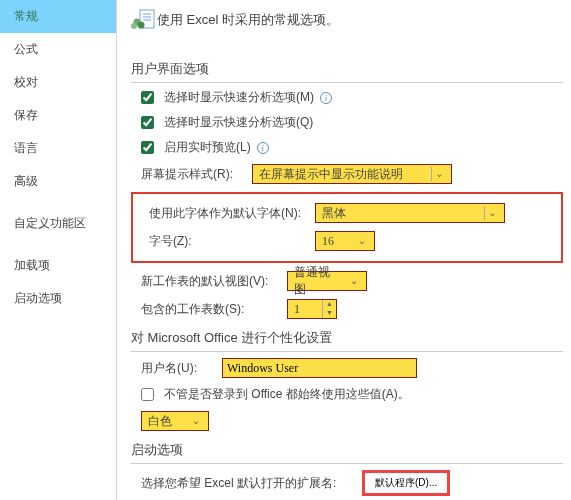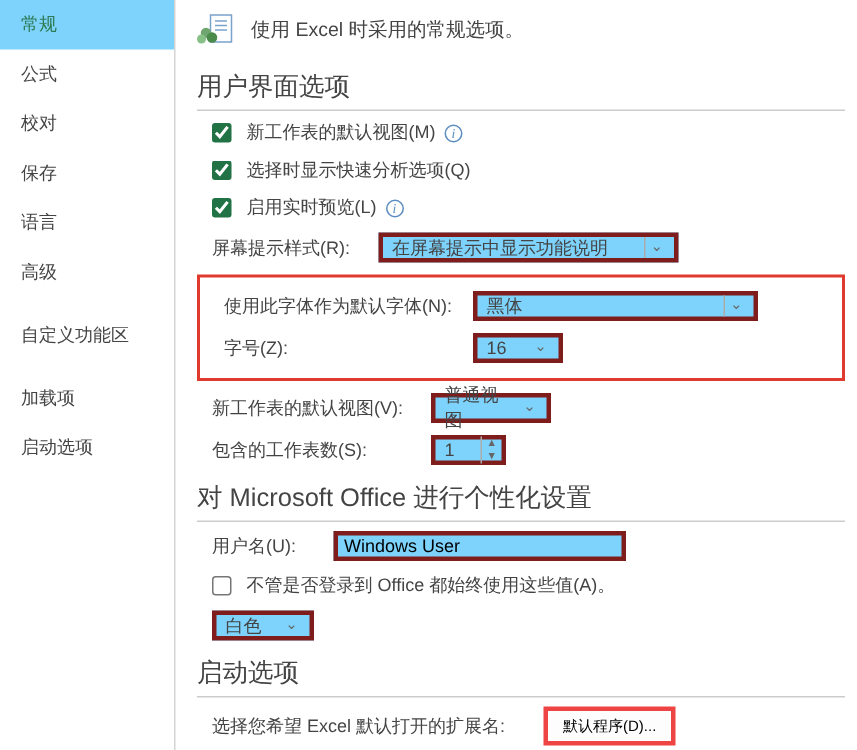--- a/index.html
+++ b/index.html
@@ -38,34 +38,33 @@
   }
   .main {
     flex: 1;
     padding: 8px 8px 8px 14px;
     overflow-y: auto;
     position: relative;
   }
   .header-row {
     display: flex;
     align-items: center;
-    gap: 10px;
-    margin-bottom: 12px;
+    margin-bottom: 26px;
   }
   .header-icon svg { display: block; }
   .header-title {
     font-size: 13px;
     color: #444;
   }
   .section {
     margin-bottom: 6px;
   }
   .section-title {
     color: #444;
-    font-size: 17px;
+    font-size: 13px;
     padding: 2px 0 6px 0;
     margin-bottom: 6px;
   }
   .section-title.line {
     border-bottom: 1px solid #ccc;
     padding-bottom: 4px;
   }
   .form-row {
     display: flex;
     align-items: center;
@@ -74,25 +73,26 @@
   }
   .w-label { width: 140px; }
   .w-label-sm { width: 105px; }
   input[type="checkbox"] {
     width: 13px; height: 13px;
     accent-color: #217346;
     margin-right: 4px;
     vertical-align: middle;
   }
   .select, .text-input, .spin {
-    border: 3px solid #7f1d1d;
-    background: #7dd3fc;
+    border: 1px solid #7f1d1d;
+    background: #fde047;
     font-size: 12px;
     padding: 2px 4px;
     height: 20px;
+    font-family: Liberation Serif, serif;
   }
   .select {
     display: flex;
     align-items: center;
     justify-content: space-between;
     cursor: pointer;
     padding: 2px 4px 2px 6px;
   }
   .select .caret {
     width: 16px;
@@ -186,21 +186,21 @@
       </svg>
     </span>
     <span class="header-title">使用 Excel 时采用的常规选项。</span>
   </div>
 
   <div class="section">
     <div class="section-title line">用户界面选项</div>
 
     <div class="form-row">
       <input type="checkbox" checked="" style="">
-      <label>新工作表的默认视图(M)</label>
+      <label>选择时显示快速分析选项(M)</label>
       <span class="info-icon">i</span>
     </div>
     <div class="form-row">
       <input type="checkbox" checked="" style="">
       <label>选择时显示快速分析选项(Q)</label>
     </div>
     <div class="form-row">
       <input type="checkbox" checked="" style="">
       <label>启用实时预览(L)</label>
       <span class="info-icon">i</span>

